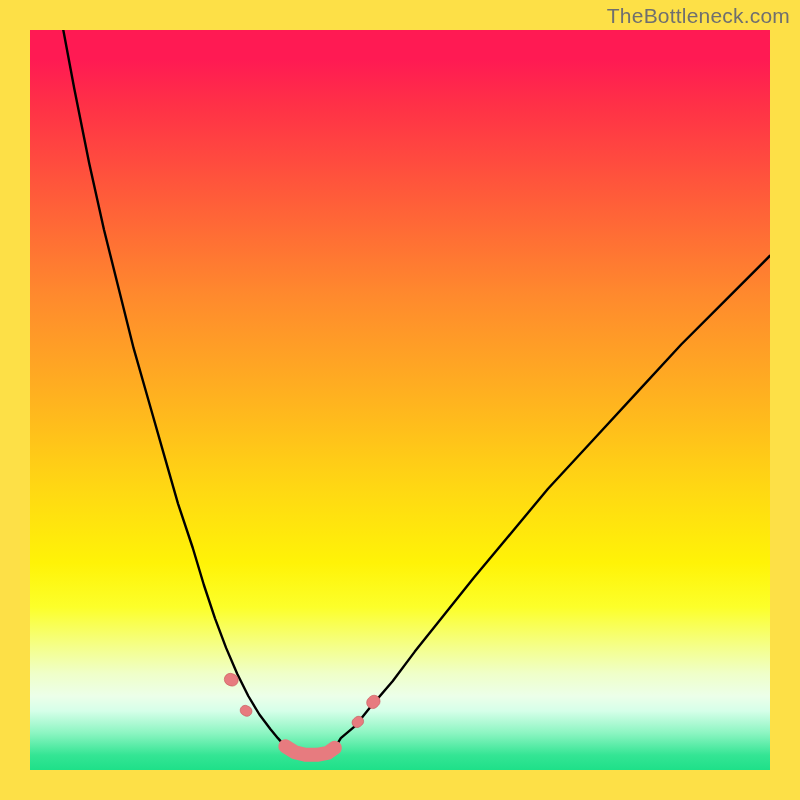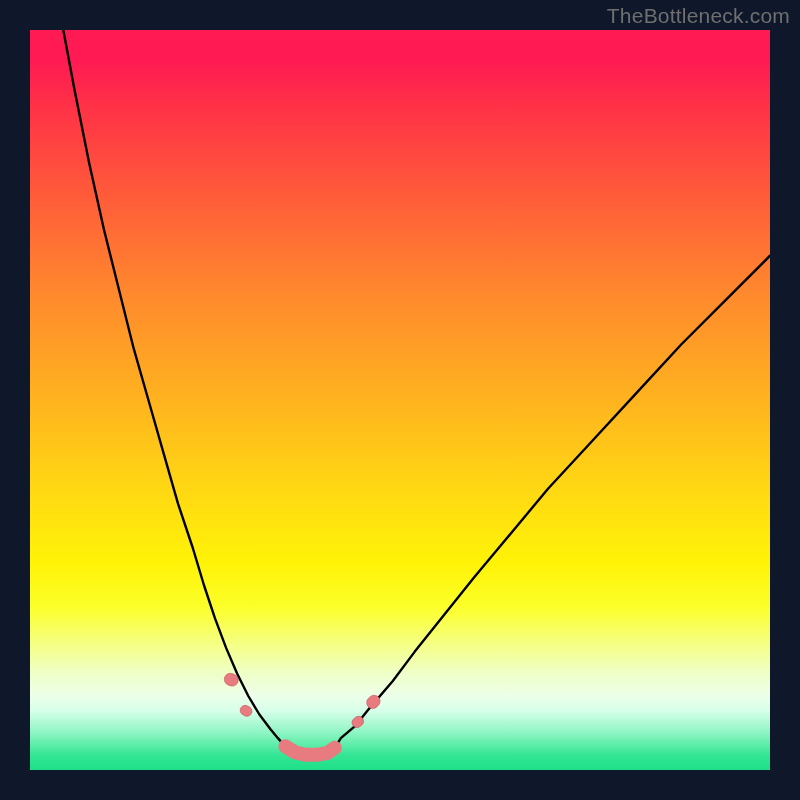--- a/index.html
+++ b/index.html
@@ -10,21 +10,21 @@
     overflow: hidden;
     background: #000;
     font-family: Arial, Helvetica, sans-serif;
   }
   .frame {
     position: absolute;
     left: 0;
     top: 0;
     width: 800px;
     height: 800px;
-    background: #0f172a;
+    background: #fde047;
   }
   .plot {
     position: absolute;
     left: 30px;
     top: 30px;
     width: 740px;
     height: 740px;
     
     background: linear-gradient(
       to bottom,

